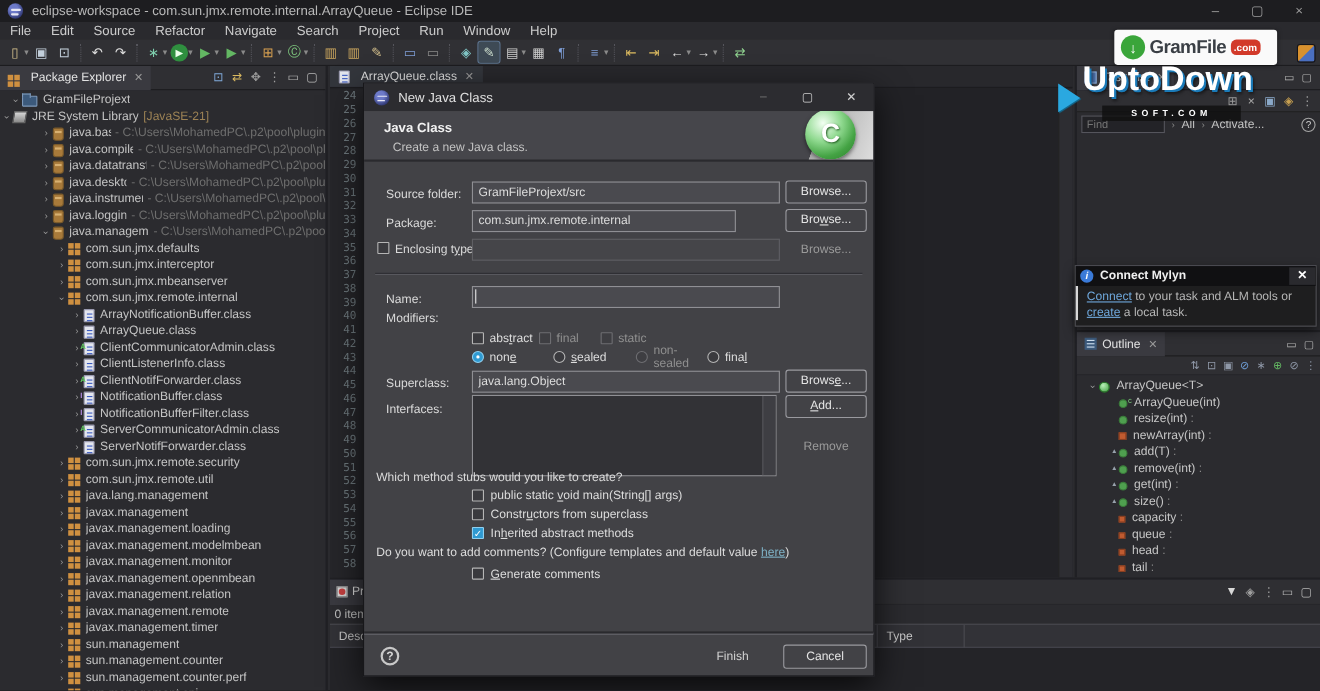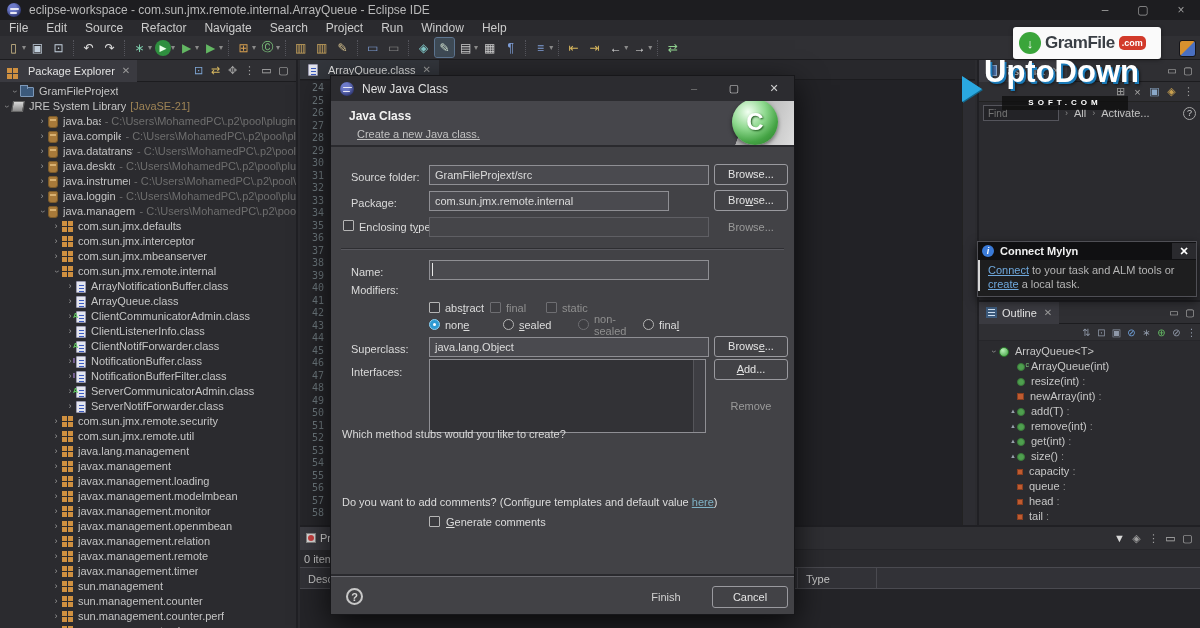--- a/index.html
+++ b/index.html
@@ -109,21 +109,21 @@
   
   .dialog { position:absolute; left:330px; top:75px; width:465px; height:540px; background:#424246; border:1px solid #17171a; box-shadow:0 10px 30px rgba(0,0,0,.75); z-index:50; font-size:11px; color:#dcdcdc; }
   .dlg-title { height:25px; background:#2c2c30; display:flex; align-items:center; font-size:12px; color:#e0e0e0; }
   .dlg-title .ecl-ico { margin:0 8px 0 9px; }
   .dlg-ctrl { width:40px; text-align:center; font-size:11px; color:#cfcfcf; }
   .dlg-ctrl.dim { color:#7a7a7a; }
   .dlg-banner { position:absolute; left:0; top:25px; width:463px; height:46px; background:#46464b; border-bottom:2px solid #2a2a2e; overflow:hidden; }
   .wedge { position:absolute; right:0; top:0; width:92px; height:46px; background:linear-gradient(110deg, rgba(0,0,0,0) 45%, #aeaeae 45.5%, #dedede 100%); }
   .cball { position:absolute; right:16px; top:-2px; width:46px; height:46px; border-radius:50%; background:radial-gradient(circle at 35% 28%, #f2fff2, #8fd98f 38%, #44a344 68%, #2a7a2a); display:flex; align-items:center; justify-content:center; color:#fff; font-weight:bold; font-size:24px; text-shadow:1px 1px 2px #1d5a1d; box-shadow:0 2px 4px rgba(0,0,0,.5); }
   .dlg-h1 { position:absolute; left:18px; top:33px; font-weight:bold; font-size:12px; color:#f2f2f2; }
-  .dlg-h2 { position:absolute; left:26px; top:52px; font-size:11px; color:#c2c2c2;text-decoration:underline; }
+  .dlg-h2 { position:absolute; left:26px; top:52px; font-size:11px; color:#c2c2c2; }
   .dl { position:absolute; left:20px; color:#dadada; }
   .dq { position:absolute; left:11px; color:#dadada; }
   .fld { position:absolute; left:98px; width:280px; height:20px; background:#4a4a4f; border:1px solid #8f8f94; color:#dcdcdc; font-size:11px; line-height:18px; padding:0 5px; white-space:nowrap; overflow:hidden; }
   .fld.dis { background:#454549; border-color:#5f5f64; }
   .btn { position:absolute; left:383px; width:74px; height:21px; border:1px solid #9a9a9f; border-radius:3px; background:#424246; color:#e4e4e4; text-align:center; line-height:19px; font-size:11px; }
   .btn-flat { position:absolute; left:383px; width:74px; height:21px; color:#9a9a9a; text-align:center; line-height:21px; font-size:11px; }
   .sep { position:absolute; left:10px; right:10px; height:1px; background:#2e2e32; box-shadow:0 1px 0 #58585e; }
   .mrow { position:absolute; left:98px; display:flex; align-items:center; height:15px; }
   .mrow .opt { display:flex; align-items:center; gap:5px; }
   .radio { width:11px; height:11px; border-radius:50%; border:1px solid #b5b5b5; flex:none; position:relative; background:#3a3a3e; }
@@ -751,20 +751,34 @@
     <span class="dl" style="top:267px">Superclass:</span>
     <div class="fld" style="top:261px">java.lang.Object</div>
     <div class="btn" style="top:260px">Brows<u>e</u>...</div>
 
     <span class="dl" style="top:290px">Interfaces:</span>
     <div class="iface-box"></div>
     <div class="btn" style="top:283px"><u>A</u>dd...</div>
     <div class="btn-flat" style="top:320px;color:#9a9a9a">Remove</div>
 
     <span class="dq" style="top:352px">Which method stubs would you like to create?</span>
+    <div class="stubs" id="stub-list">
+        <div class="stub-row">
+          <span class="cbx"></span>
+          <span>public static <u>v</u>oid main(String[] args)</span>
+        </div>
+        <div class="stub-row">
+          <span class="cbx"></span>
+          <span>Constr<u>u</u>ctors from superclass</span>
+        </div>
+        <div class="stub-row">
+          <span class="cbx on">✓</span>
+          <span>In<u>h</u>erited abstract methods</span>
+        </div>
+      </div>
 
     <span class="cmt">
       <span>Do you want to add comments? (Configure templates and default value </span><a href="#">here</a><span>)</span>
     </span>
     <div class="genrow stub-row" id="genrow">
         <span class="cbx"></span>
         <span><u>G</u>enerate comments</span>
       </div>
 
     <div class="dlg-foot-sep"></div>

